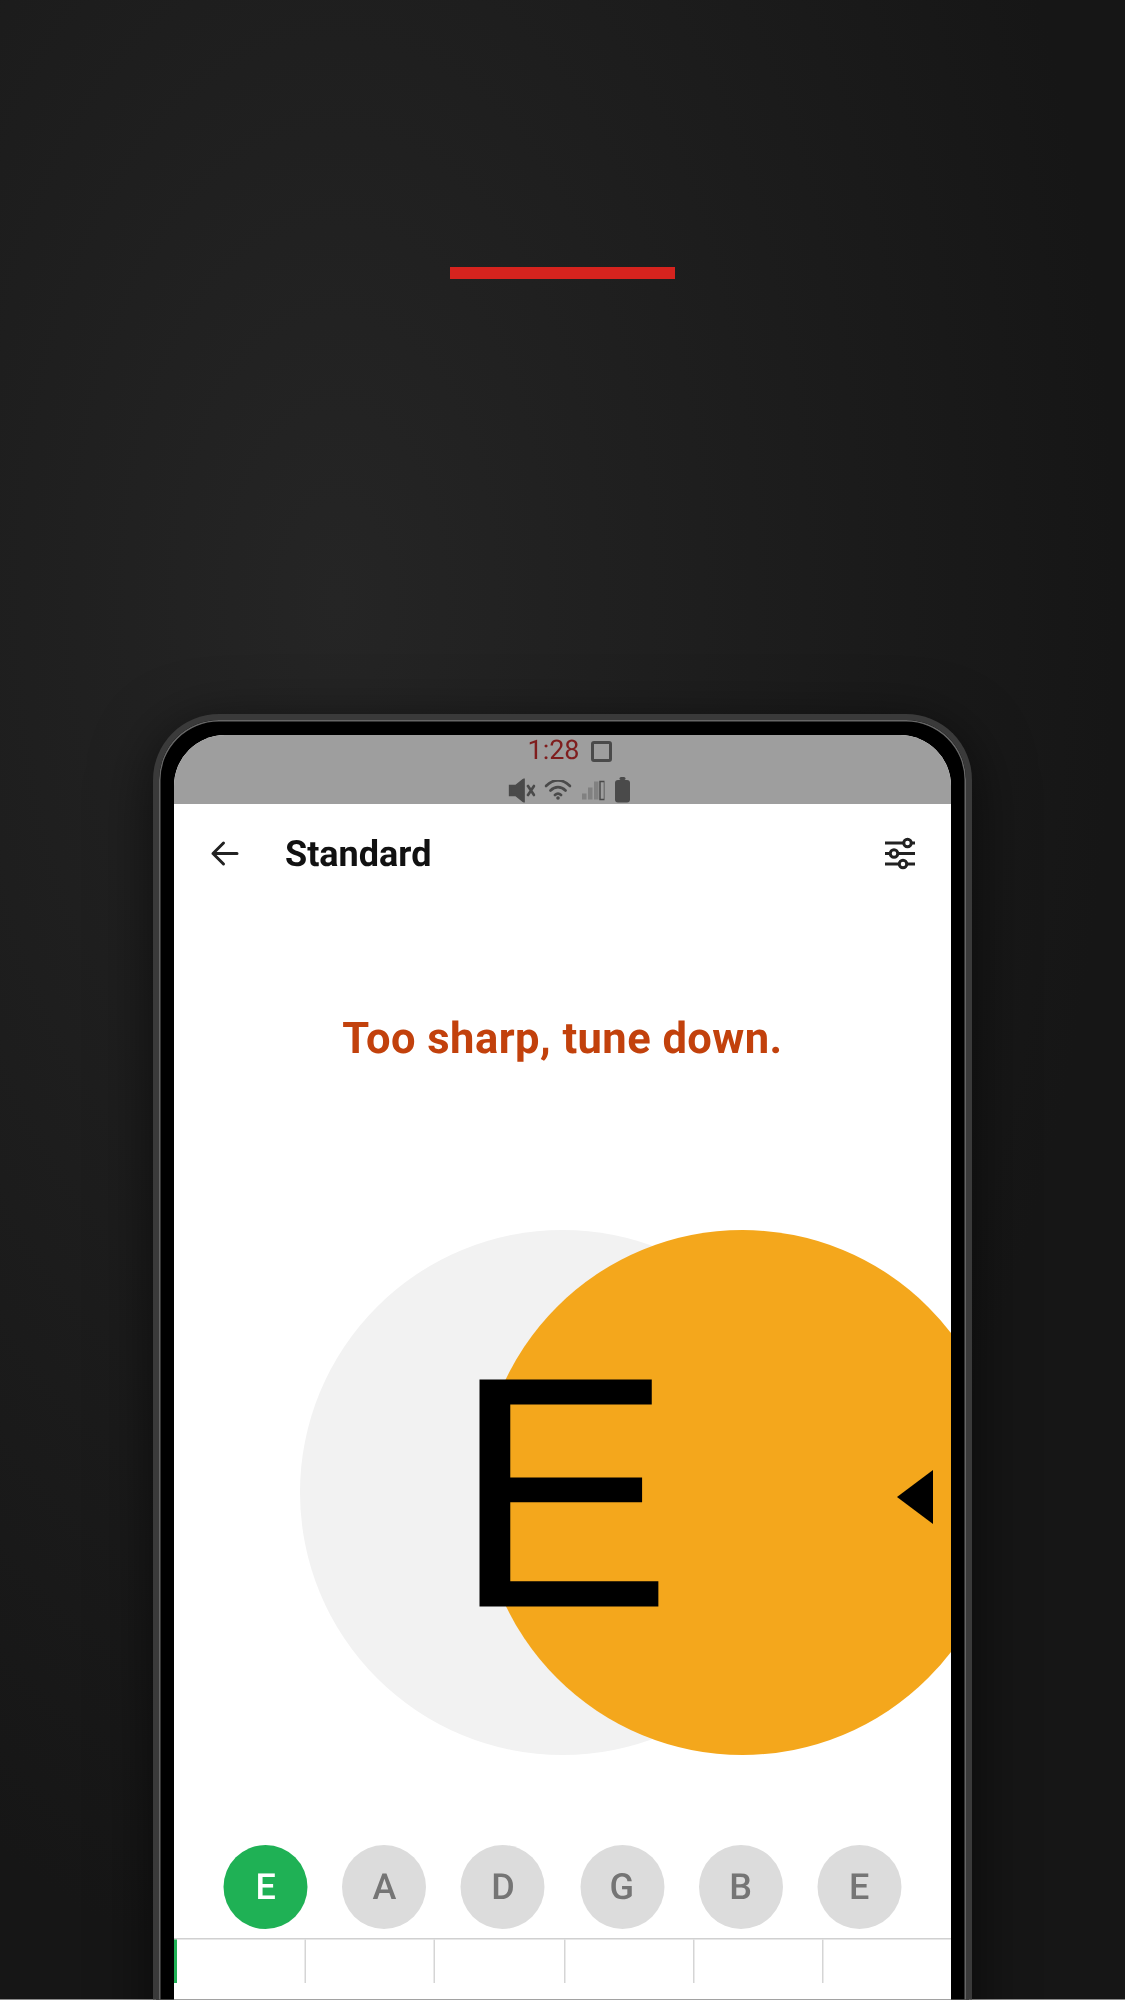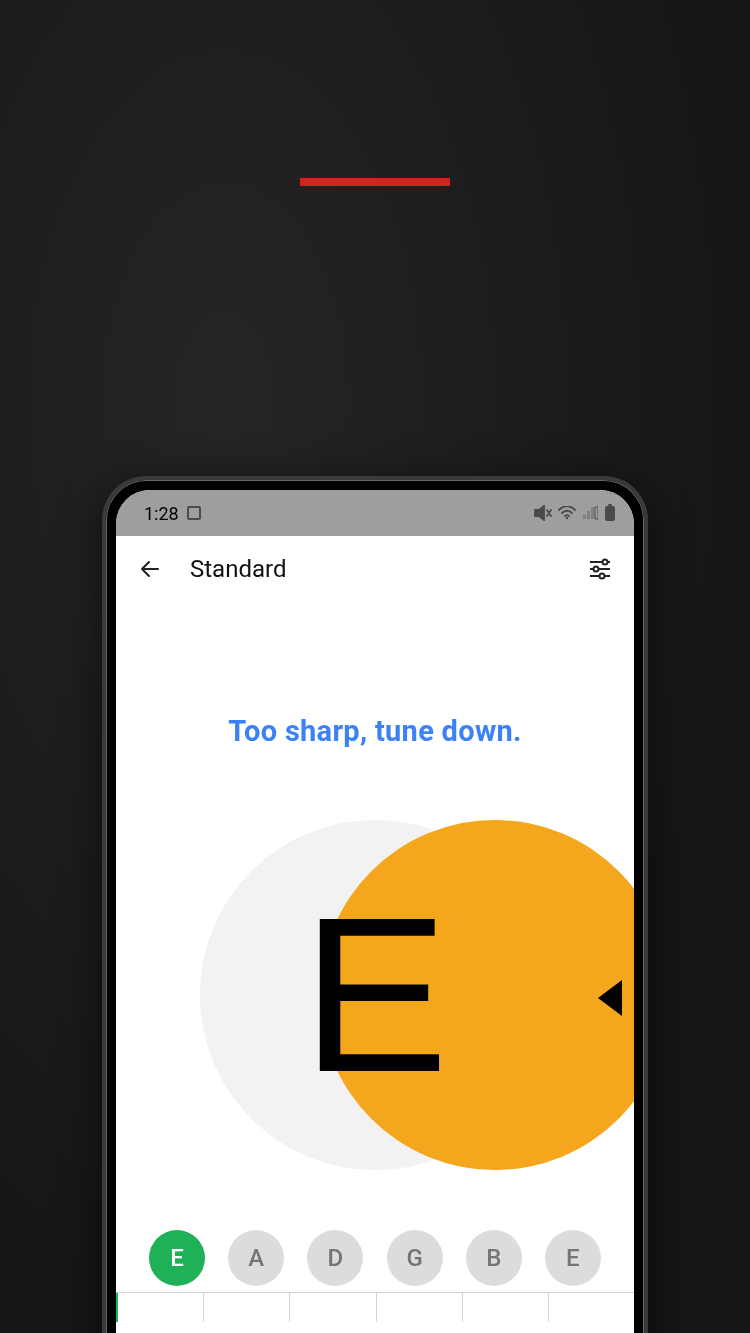--- a/index.html
+++ b/index.html
@@ -61,26 +61,27 @@
     top: 10px; left: 10px; right: 10px; bottom: 0;
     background: #fff;
     border-radius: 34px 34px 0 0;
     overflow: hidden;
   }
 
   
   .statusbar {
     height: 46px;
     background: #9e9e9e;
-    color: #000000;
+    color: #7f1d1d;
     display: flex;
     align-items: center;
     justify-content: space-between;
     padding: 0 18px 0 28px;
     font-size: 18px;
+    flex-direction: column;
   }
   .status-left { display: flex; align-items: center; gap: 8px; }
   .status-right { display: flex; align-items: center; gap: 6px; }
   .pic-icon {
     width: 14px; height: 14px;
     border: 2px solid #4a4a4a;
     position: relative;
     border-radius: 2px;
   }
   .status-right svg { display: block; }
@@ -89,38 +90,38 @@
   .app-header {
     height: 66px;
     background: #fff;
     display: flex;
     align-items: center;
     padding: 0 22px;
     gap: 28px;
   }
   .app-header .title {
     font-size: 24px;
-    font-weight: 400;
+    font-weight: 700;
     color: #111;
     flex: 1;
   }
 
   
   .tuner-body {
     position: relative;
     background: #fff;
     height: 720px;
     overflow: hidden;
   }
   .tuner-message {
     text-align: center;
     font-size: 29px;
     font-weight: 700;
-    color: #3b82f6;
-    margin-top: 112px;
+    color: #c2410c;
+    margin-top: 74px;
     letter-spacing: 0.3px;
   }
 
   .circle-target {
     position: absolute;
     top: 218px;
     left: 50%;
     transform: translateX(-50%);
     width: 350px; height: 350px;
     border-radius: 50%;

